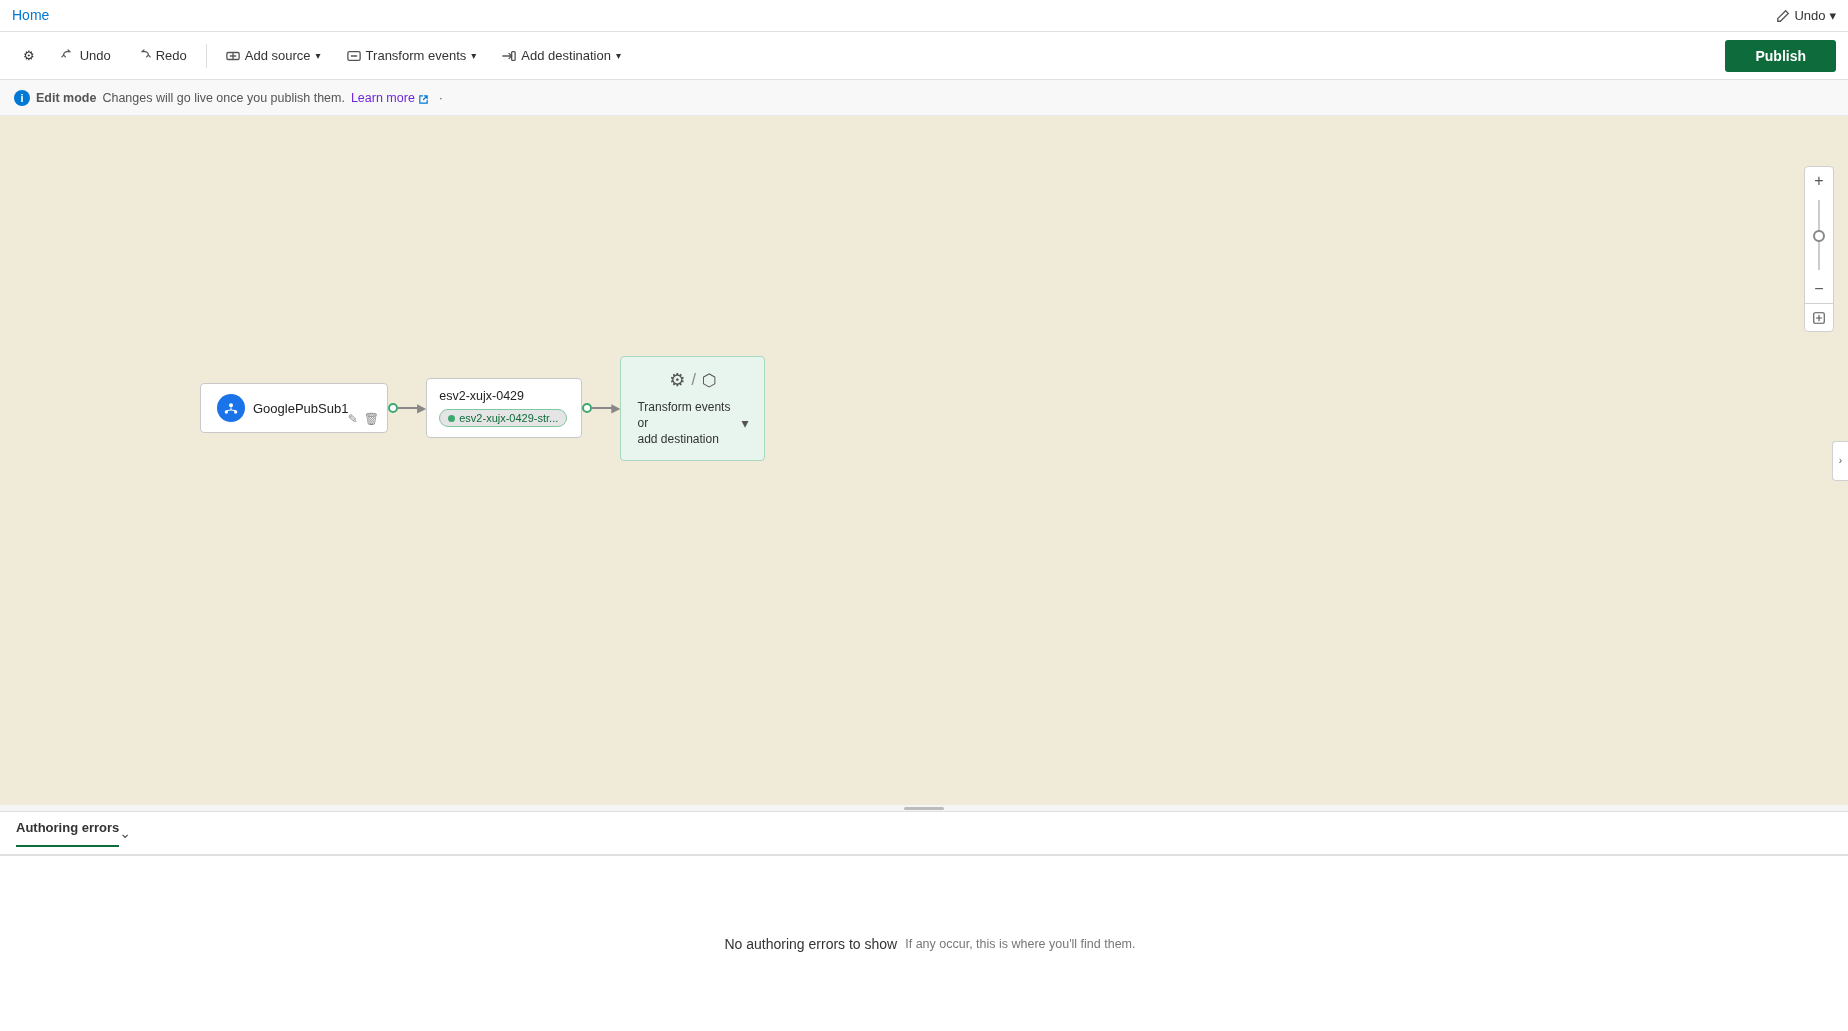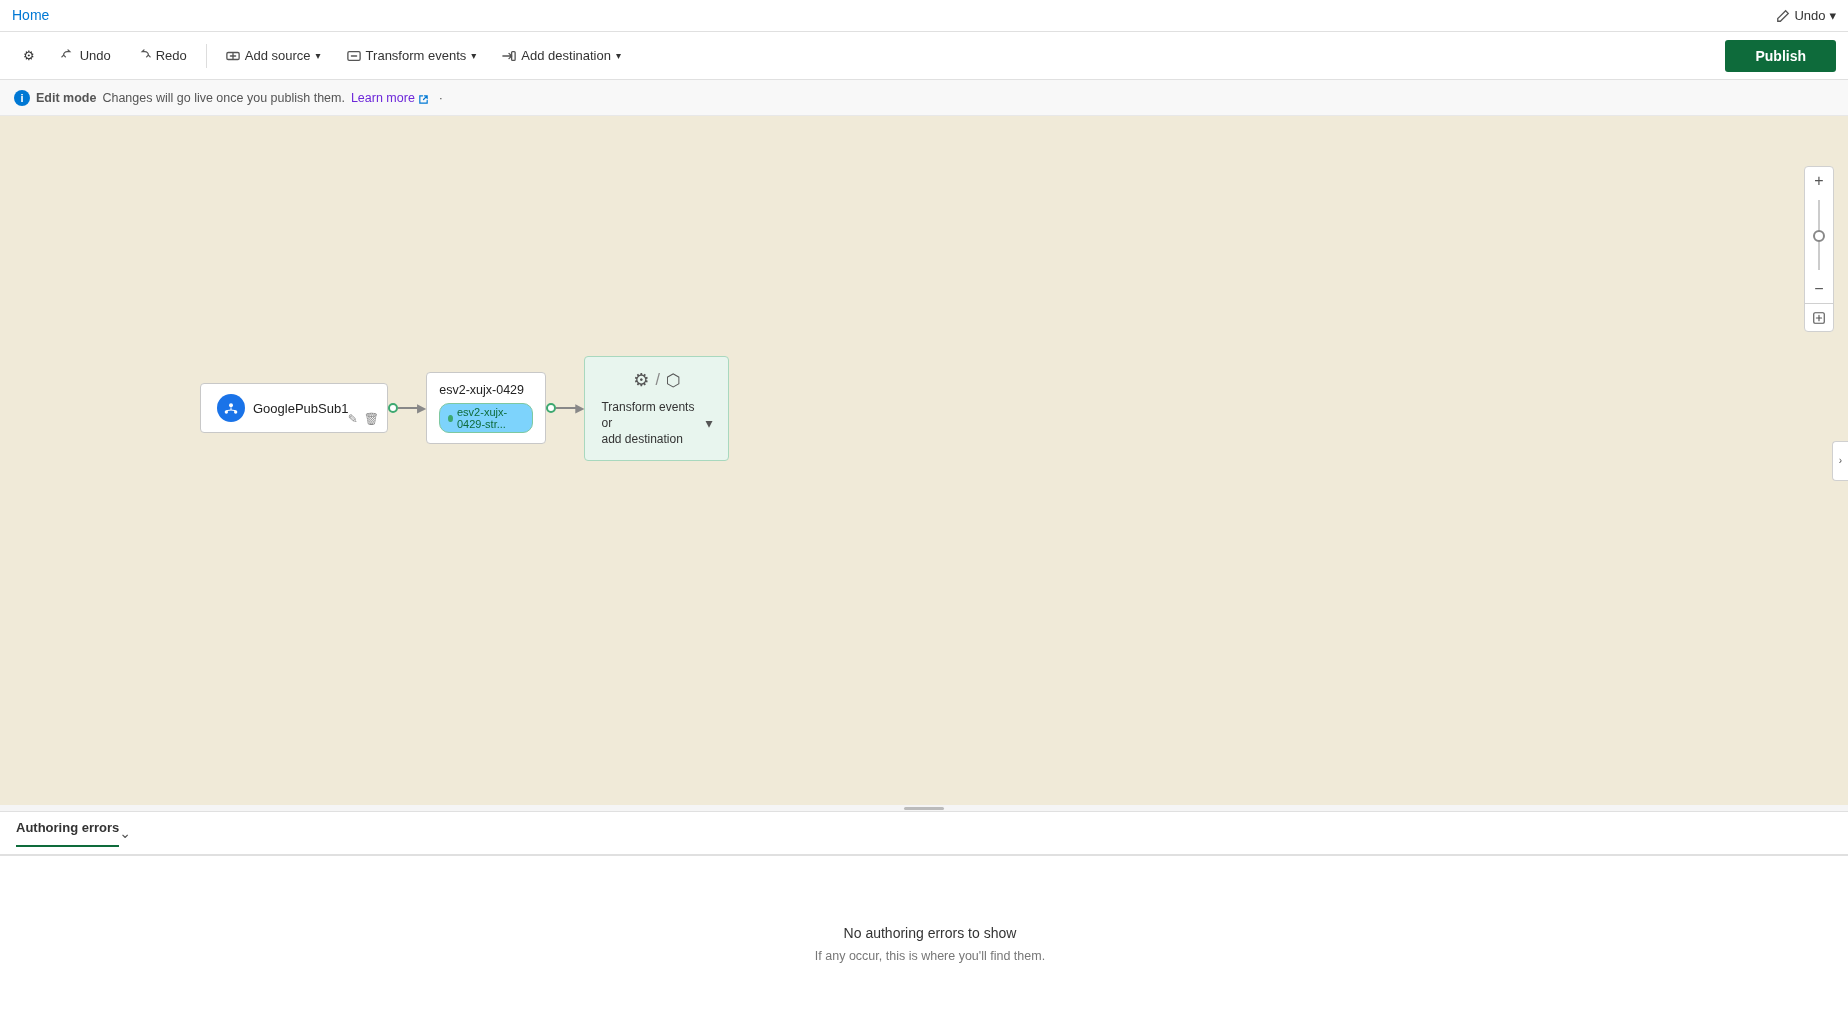--- a/index.html
+++ b/index.html
@@ -263,31 +263,31 @@
       height: 2px;
       background: #888;
     }
 
     
     .event-node {
       background: #fff;
       border: 1.5px solid #c8c8c8;
       border-radius: 4px;
       padding: 10px 12px;
-      width: 120px;
+      width: 156px;
       position: relative;
     }
     .event-node-title {
       font-size: 12.5px;
       font-weight: 500;
       color: #222;
       margin-bottom: 6px;
     }
     .event-tag {
-      background: #7dd3fc;
+      background: #e5e5e5;
       border: 1px solid #7ec8a0;
       border-radius: 10px;
       padding: 2px 8px;
       font-size: 11px;
       color: #0e6b3b;
       display: flex;
       align-items: center;
       gap: 4px;
       width: fit-content;
     }
@@ -366,21 +366,21 @@
       color: #555;
       cursor: pointer;
       background: none;
       border: none;
     }
     .panel-body {
       flex: 1;
       display: flex;
       align-items: center;
       justify-content: center;
-      flex-direction: column;
+      flex-direction: row;
       gap: 8px;
       color: #555;
       margin-left: 12px;
     }
     .panel-body-title { font-size: 14px; font-weight: 500; color: #333; }
     .panel-body-sub { font-size: 12.5px; color: #777; }
 
     
     .panel-divider {
       height: 6px;

